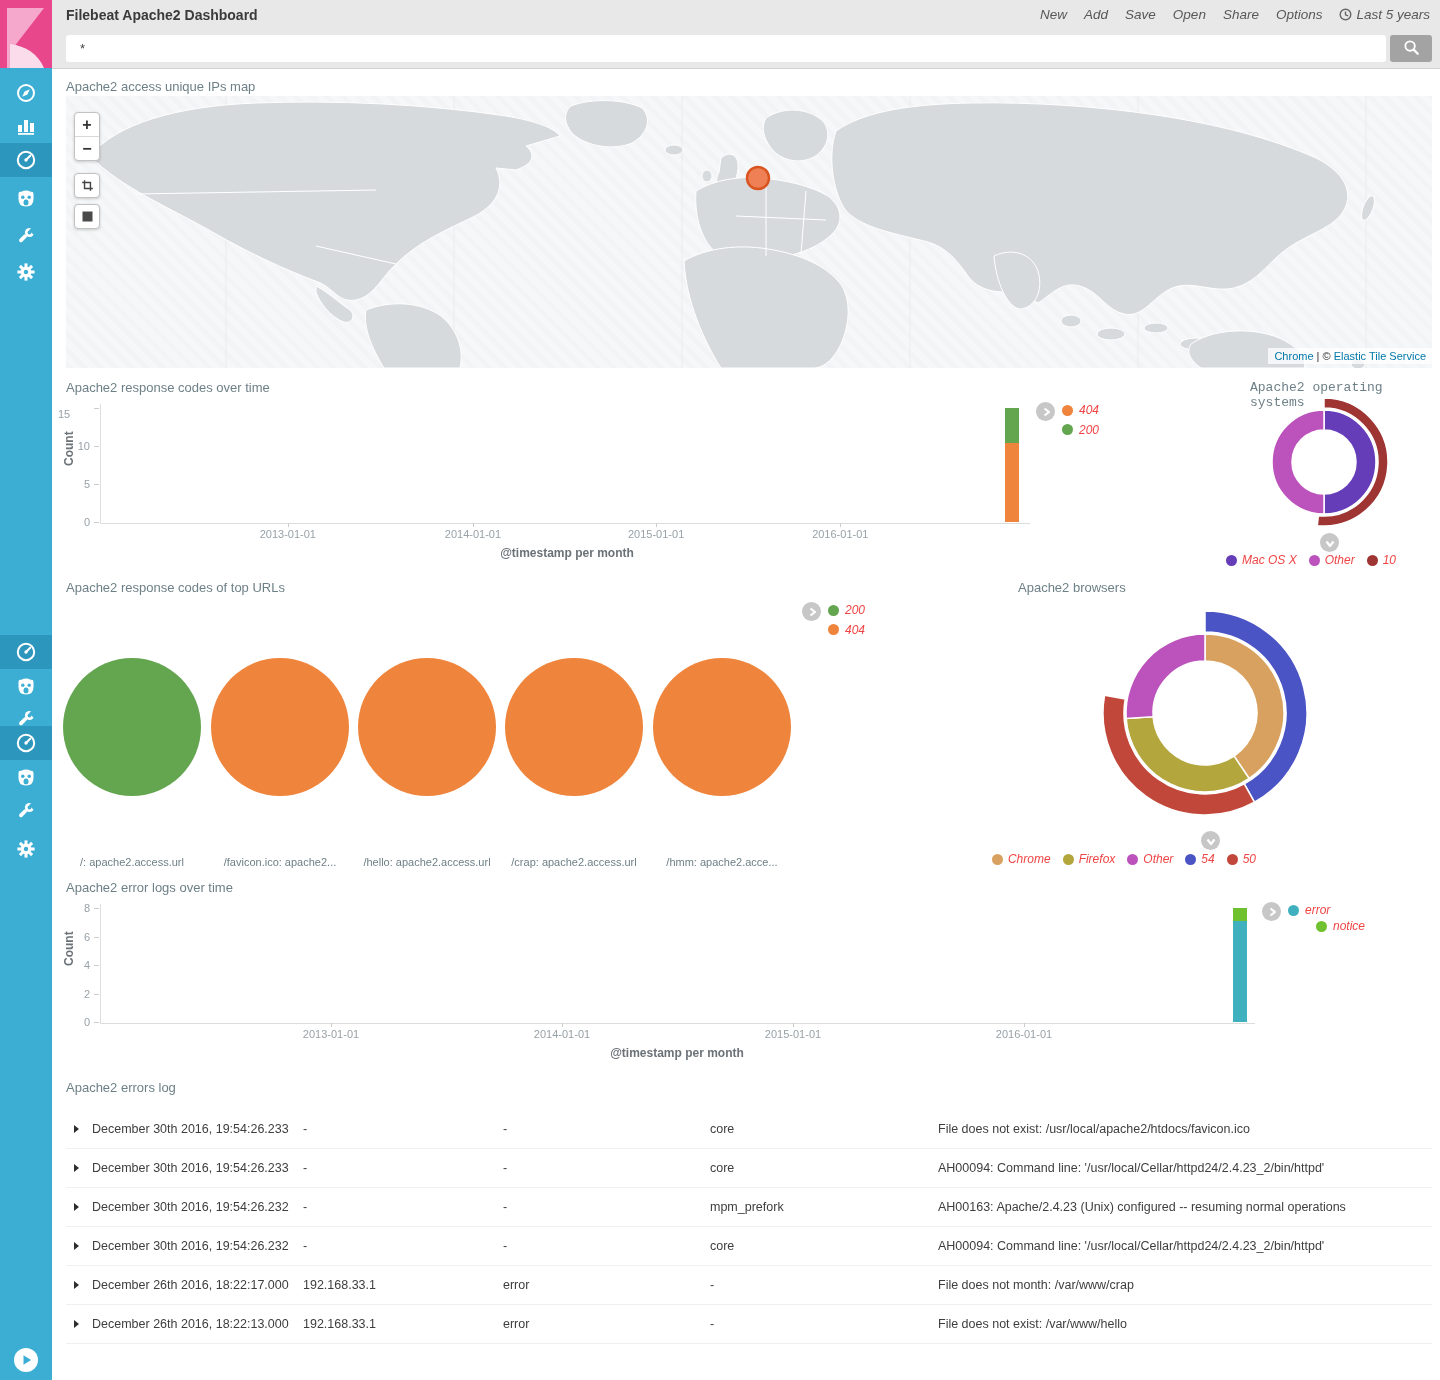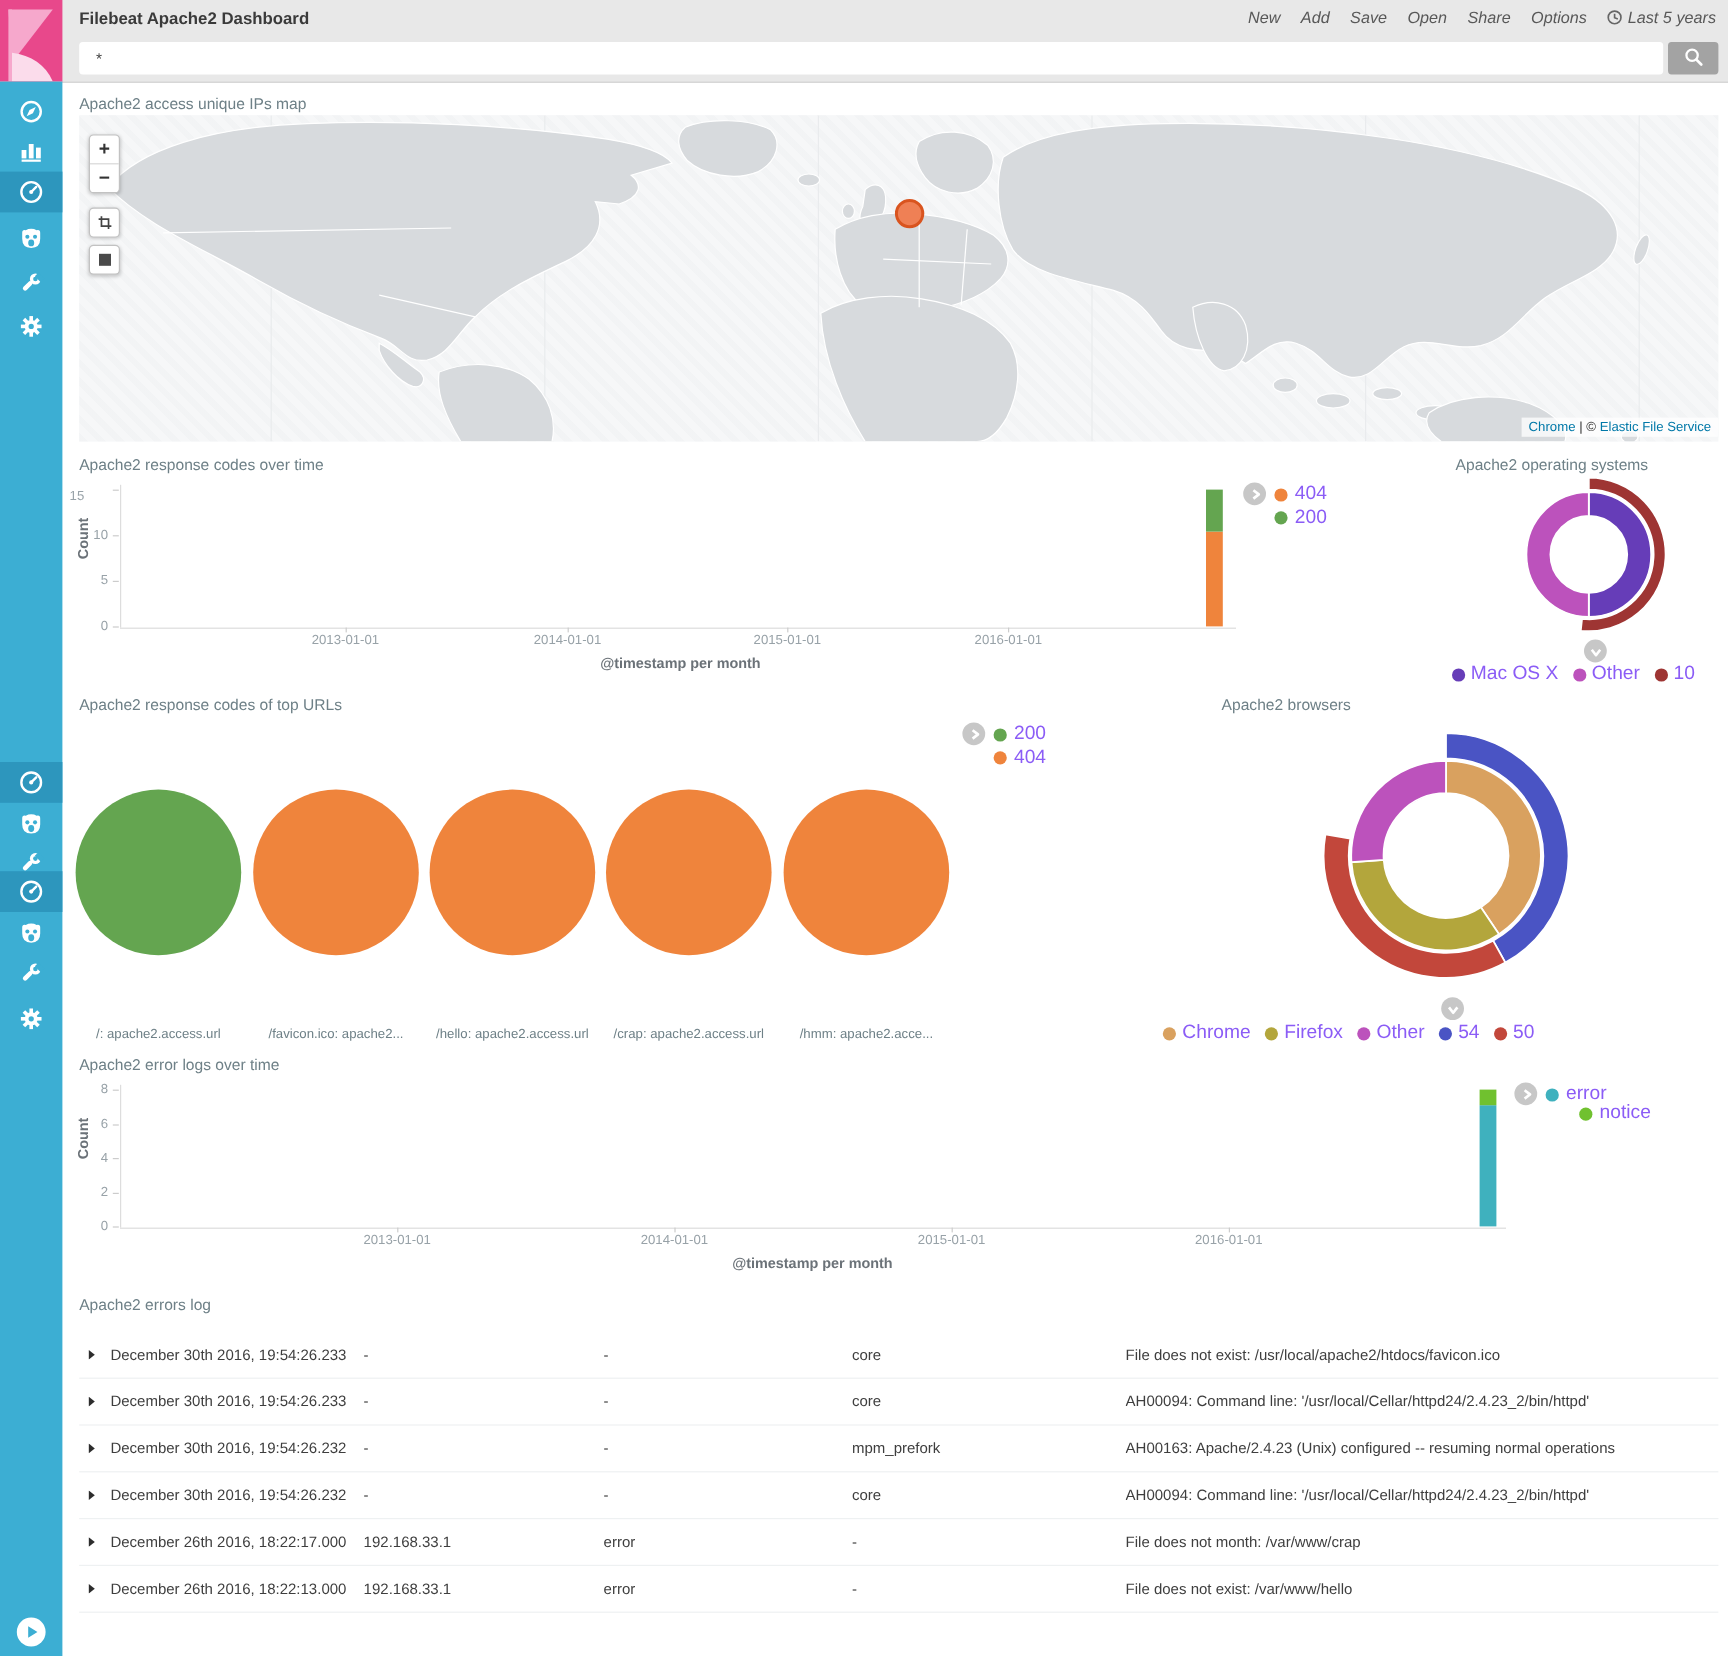--- a/index.html
+++ b/index.html
@@ -38,21 +38,21 @@
   #attribution a{color:#0078A8;text-decoration:none;}
 
   
   .panel-title{position:absolute;font-size:13px;color:#6E8087;}
   .tick-label{position:absolute;font-size:11px;color:#98A2A8;}
   .axis-title{position:absolute;font-size:12px;font-weight:bold;color:#6B7278;}
   .axis-line{position:absolute;background:#ddd;}
   .tick-mark{position:absolute;background:#ccc;}
   .bar-seg{position:absolute;}
   .legend-item{display:flex;align-items:center;gap:5px;}
-  .legend-label{font-size:16px;color:#8b5cf6;}
+  .legend-label{font-size:12px;color:#ef4444;font-style:italic;}
   .dot{width:11px;height:11px;border-radius:50%;flex:0 0 auto;}
   .collapse-circle{position:absolute;width:19px;height:19px;border-radius:50%;background:#c7c7c7;
                    display:flex;align-items:center;justify-content:center;cursor:pointer;}
   .vlegend-row{position:absolute;display:flex;align-items:center;gap:6px;}
   .hlegend{position:absolute;display:flex;justify-content:center;align-items:center;gap:12px;}
   .pie-circle{position:absolute;border-radius:50%;width:138px;height:138px;}
   .pie-label{position:absolute;width:190px;text-align:center;font-size:11px;color:#6E8087;}
 
   
   #errors-table{left:66px;top:1110px;width:1366px;font-size:12.5px;color:#3e3e3e;}
@@ -254,26 +254,26 @@
       <span>
         <svg width="13" height="13" viewBox="0 0 13 13" style="margin-top:5px;">
             <rect x="1.5" y="1.5" width="10" height="10" fill="#4a4a4a"></rect>
           </svg>
       </span>
     </div>
     <div id="attribution" class="abs">
       <a href="#">Chrome</a>
       <span>|</span>
       <span>©</span>
-      <a href="#">Elastic File Service</a>
+      <a href="#">Elastic Tile Service</a>
     </div>
   </div>
 
   <div class="panel-title" style="left:66px;top:380px;" id="t-chart1">Apache2 response codes over time</div>
-  <div class="panel-title" style="left:1213px;top:380px;" id="t-os">Apache2 operating systems</div>
+  <div class="panel-title" style="left:1250px;top:380px;font-family:Liberation Mono, monospace;" id="t-os">Apache2 operating systems</div>
   <div class="panel-title" style="left:66px;top:580px;" id="t-urls">Apache2 response codes of top URLs</div>
   <div class="panel-title" style="left:983px;top:580px;margin-left:35px;" id="t-browsers">Apache2 browsers</div>
   <div class="panel-title" style="left:66px;top:880px;" id="t-chart2">Apache2 error logs over time</div>
   <div class="panel-title" style="left:66px;top:1080px;" id="t-table">Apache2 errors log</div>
 
   <div id="errors-table" class="abs">
       <div class="trow">
         <div class="tcell" style="width:26px">
           <div class="caret-right"></div>
         </div>

